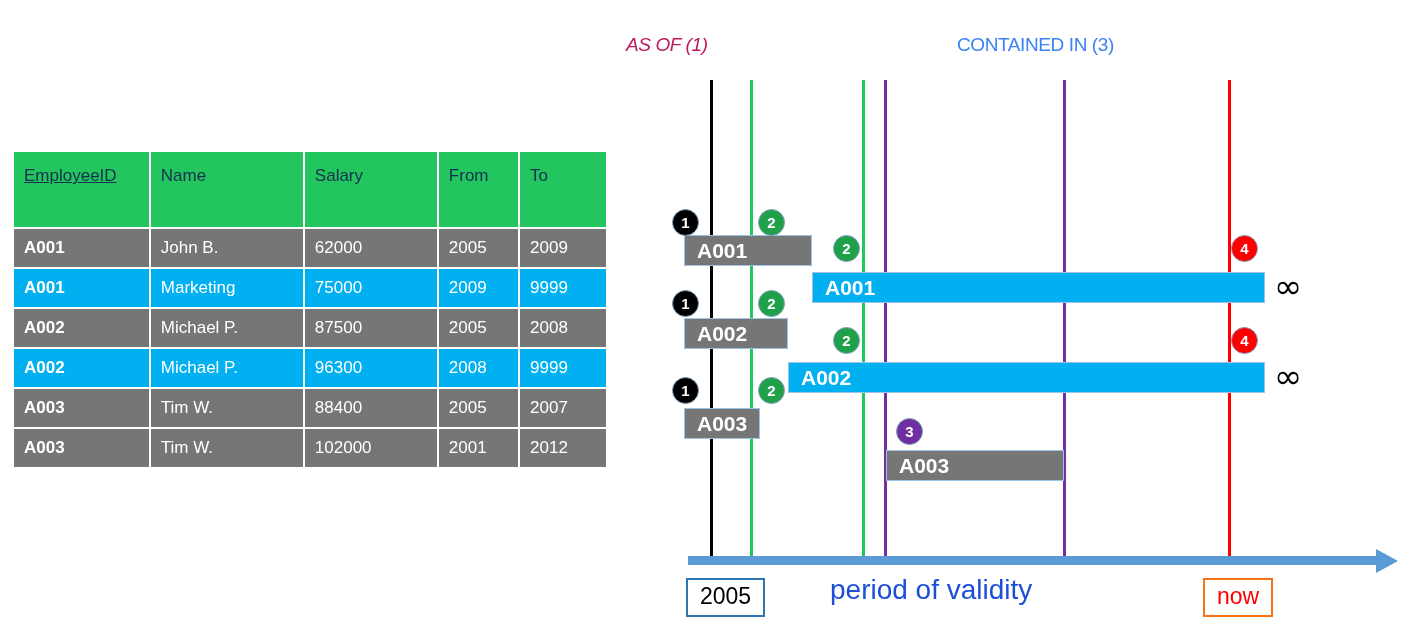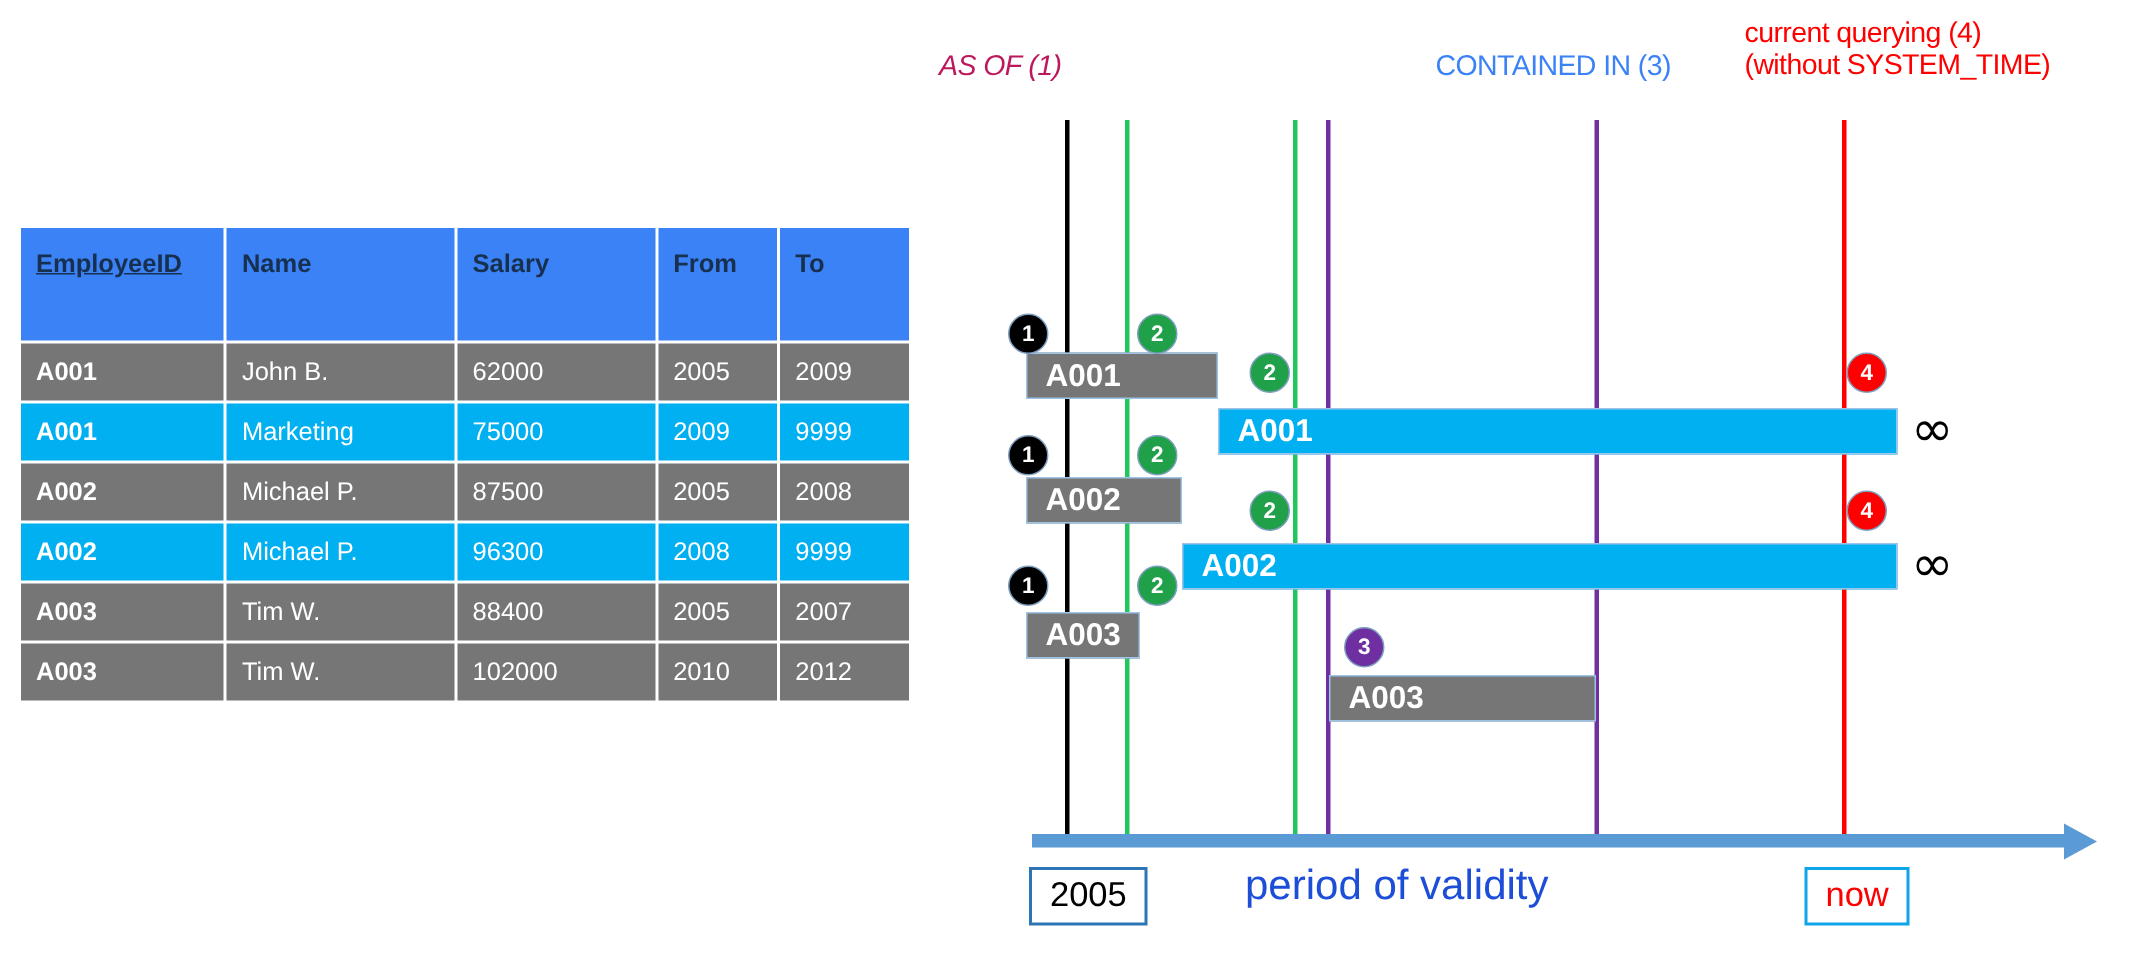--- a/index.html
+++ b/index.html
@@ -17,21 +17,21 @@
     width:596px;
   }
   .emp-table th,.emp-table td{
     padding:9px 10px;
     font-size:17px;
     text-align:left;
     vertical-align:middle;
     white-space:nowrap;
   }
   .emp-table thead th{
-    background:#3b82f6;color:#18304f;font-weight:bold;
+    background:#22c55e;color:#18304f;font-weight:normal;
     height:52px;vertical-align:top;padding-top:14px;
   }
   .emp-table thead th.underline-cell{ text-decoration:underline; }
   .emp-table tr.row-gray td{ background:#767676;color:#ffffff; }
   .emp-table tr.row-cyan td{ background:#00b0f0;color:#ffffff; }
   .emp-table td.c-id{ font-weight:bold;width:118px; }
   .emp-table td.c-name{ width:140px; }
   .emp-table td.c-sal{ width:120px; }
   .emp-table td.c-from{ width:62px; }
   .emp-table td.c-to{ width:70px; }
@@ -92,21 +92,21 @@
     position:absolute;left:688px;top:-7px;width:0;height:0;
     border-top:12px solid transparent;border-bottom:12px solid transparent;
     border-left:22px solid #5b9bd5;
   }
 
   .tag{
     position:absolute;font-size:23px;padding:3px 12px 5px;
     background:#ffffff;box-sizing:border-box;
   }
   .tag-2005{left:66px;top:578px;border:2px solid #2e75b6;color:#000000;}
-  .tag-now{left:583px;top:578px;border:2px solid #0ea5e9;color:#ff0000;}
+  .tag-now{left:583px;top:578px;border:2px solid #f97316;color:#ff0000;}
   .axis-caption{
     position:absolute;left:210px;top:574px;
     font-size:28px;color:#1d4ed8;white-space:nowrap;
   }
 </style>
 </head>
 <body>
 
 <div class="stage">
 
@@ -153,35 +153,31 @@
         <td class="c-id">A003</td>
         <td class="c-name">Tim W.</td>
         <td class="c-sal">88400</td>
         <td class="c-from">2005</td>
         <td class="c-to">2007</td>
       </tr>
       <tr class="row-gray">
         <td class="c-id">A003</td>
         <td class="c-name">Tim W.</td>
         <td class="c-sal">102000</td>
-        <td class="c-from">2010</td>
+        <td class="c-from">2001</td>
         <td class="c-to">2012</td>
       </tr>
     </tbody>
   </table>
 
   <div class="diagram">
 
     <div class="legend">
       <div class="legend-item lg-asof">AS OF (1)</div>
       <div class="legend-item lg-contained">CONTAINED IN (3)</div>
-      <div class="legend-item lg-current">
-        <div>current querying (4)</div>
-        <div>(without SYSTEM_TIME)</div>
-      </div>
     </div>
 
     <div id="lines-layer">
         <div class="vline vl-black" style="left: 90px; top: 80px; height: 478px;"></div>
         <div class="vline vl-green" style="left: 130px; top: 80px; height: 478px;"></div>
         <div class="vline vl-green" style="left: 242px; top: 80px; height: 478px;"></div>
         <div class="vline vl-purple" style="left: 264px; top: 80px; height: 478px;"></div>
         <div class="vline vl-purple" style="left: 443px; top: 80px; height: 478px;"></div>
         <div class="vline vl-red" style="left: 608px; top: 80px; height: 478px;"></div>
       </div>

